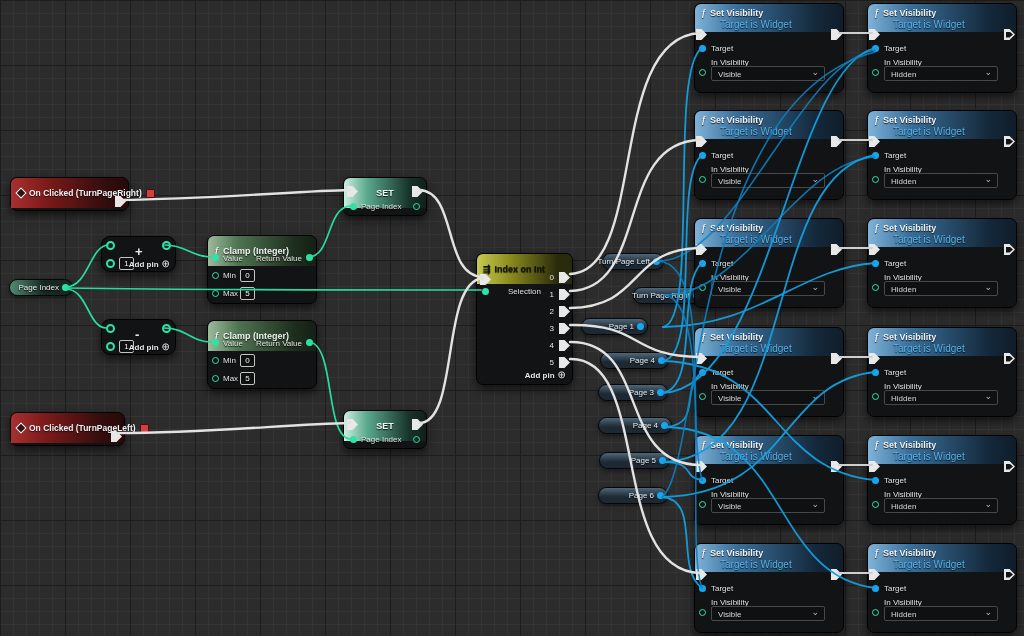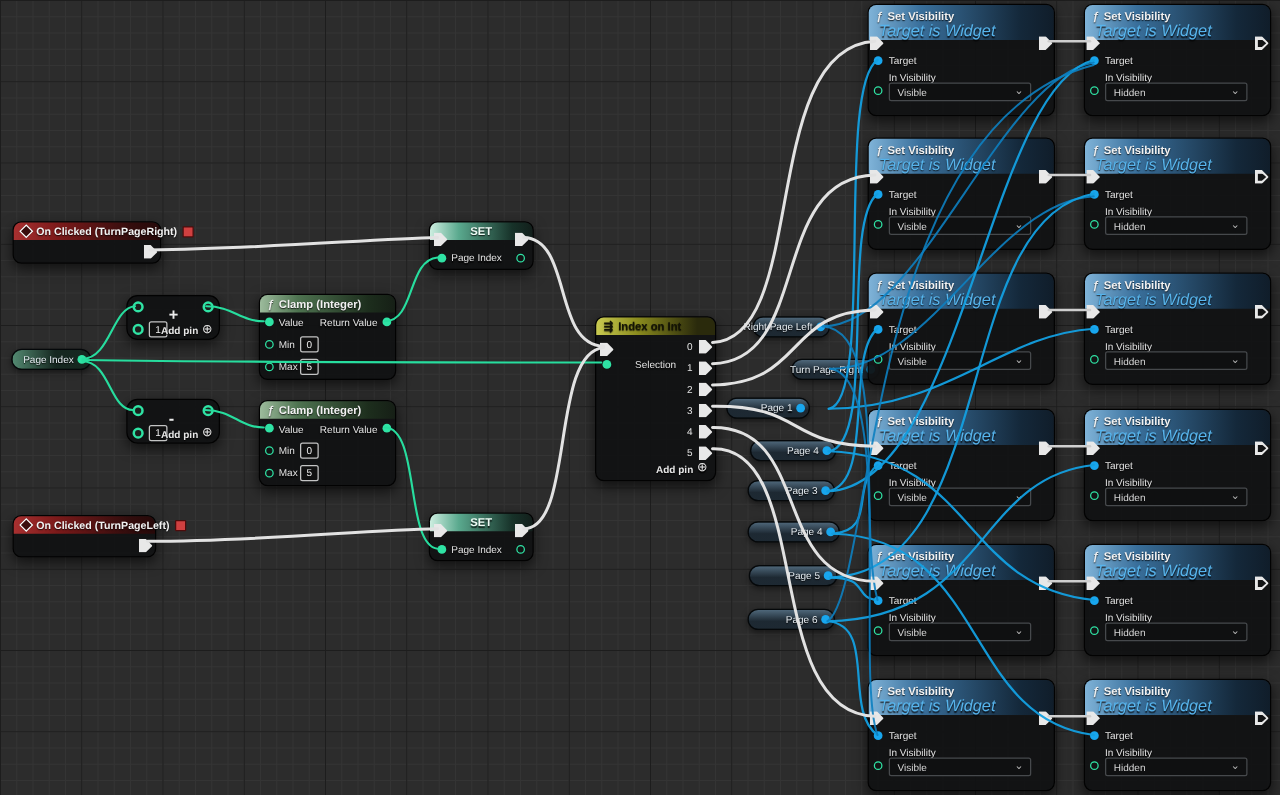--- a/index.html
+++ b/index.html
@@ -11,32 +11,32 @@
       linear-gradient(to right,#1d1d1d 1px,transparent 1px),
       linear-gradient(to bottom,#1d1d1d 1px,transparent 1px),
       linear-gradient(to right,#343434 1px,transparent 1px),
       linear-gradient(to bottom,#343434 1px,transparent 1px);
     background-size:65px 65px,65px 65px,13px 13px,13px 13px;
   }
   
   .node{position:absolute;background:rgba(17,18,19,.94);border:1px solid #020202;
         border-radius:7px;box-shadow:0 4px 10px rgba(0,0,0,.6);z-index:10;color:#ddd;font-size:8px;}
   .hdr{border-radius:6px 6px 0 0;padding:0 6px;font-weight:bold;font-size:9px;color:#f2f2f2;
-       display:flex;align-items:center;gap:4px;height:14px;line-height:14px;white-space:nowrap;
+       display:flex;align-items:center;gap:4px;height:30px;line-height:14px;white-space:nowrap;
        text-shadow:0 1px 1px rgba(0,0,0,.8);}
   .hdr .fx{font-style:italic;font-size:9px;opacity:.95;}
   .hdr-red{background:linear-gradient(90deg,#a83030 0%,#7c1a1a 30%,#340d0d 80%,#260909 100%);}
   .hdr-green{background:linear-gradient(90deg,#9cbb9c 0%,#4e7350 28%,#1d2e1d 80%,#161f16 100%);}
   .hdr-teal{background:linear-gradient(90deg,#cdeee0 0%,#5aa98e 28%,#173229 80%,#121f1b 100%);
             color:#eefaf4;justify-content:center;}
   .hdr-olive{background:linear-gradient(90deg,#c9ca50 0%,#8a8b1e 35%,#2a2a0c 85%);color:#141405;}
   .hdr-blue{background:linear-gradient(90deg,#7fb3d8 0%,#396f9b 28%,#14283a 82%,#101d2a 100%);
             height:auto;display:block;padding:2px 6px 3px;}
   .hdr-blue .t1{display:flex;align-items:center;gap:4px;font-size:9px;}
-  .hdr-blue .t2{font-weight:normal;font-style:italic;font-size:13px;color:#57b4ec;line-height:9px;margin-left:2px;}
+  .hdr-blue .t2{font-weight:normal;font-size:10px;color:#57b4ec;line-height:9px;margin-left:19px;}
   
   .exec{position:absolute;width:11px;height:11px;}
   .exec::before{content:"";position:absolute;inset:0;background:#e8e8e8;
       clip-path:polygon(0 0,50% 0,100% 50%,50% 100%,0 100%);}
   .exec.hollow::after{content:"";position:absolute;left:2px;top:2.5px;width:7px;height:6px;background:#131415;
       clip-path:polygon(0 0,50% 0,100% 50%,50% 100%,0 100%);}
   .cpin{position:absolute;width:7px;height:7px;border-radius:50%;box-sizing:border-box;}
   .cpin.int{background:#2fe3a4;}
   .cpin.int.hollow{background:transparent;border:1.5px solid #2fe3a4;}
   .cpin.obj{background:#18a6ee;}
@@ -240,21 +240,21 @@
       </div>
     <span class="addpin" style="right:6px;bottom:4px;">
       <span>Add pin</span>
       <span class="plus-circle">⊕</span>
     </span>
   </div>
 
   <div>
 
       <div class="pill" style="left: 602px; top: 253px; width: 62px;">
-        <span>Right Page Left</span>
+        <span>Turn Page Left</span>
         <span class="cpin obj"></span>
       </div>
 
       <div class="pill" style="left: 599px; top: 287px; width: 71px; margin-left: 34px;">
         <span>Turn Page Right</span>
         <span class="cpin obj"></span>
       </div>
 
       <div class="pill" style="left: 581px; top: 318px; width: 67px;">
         <span>Page 1</span>

